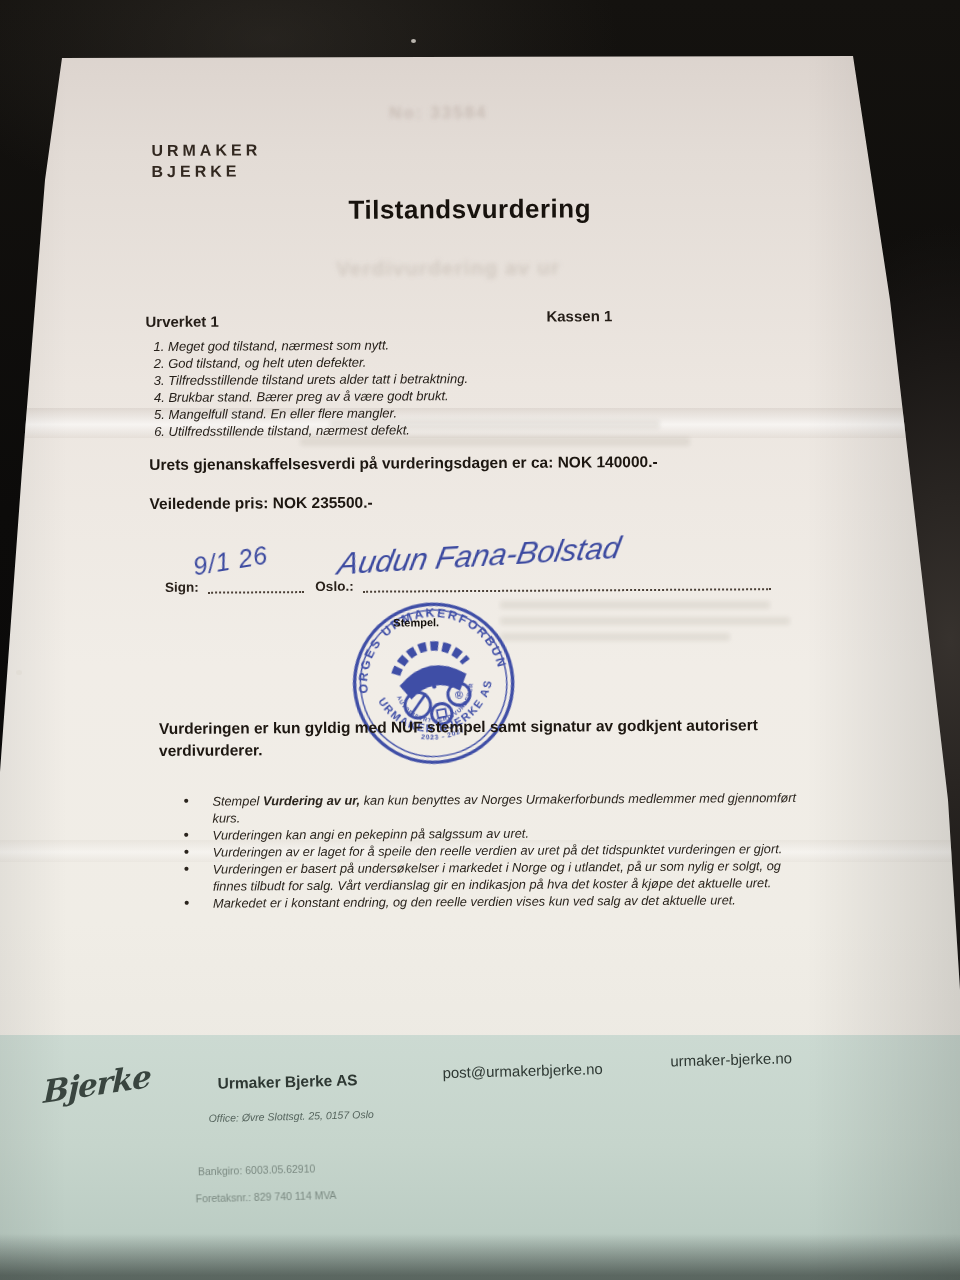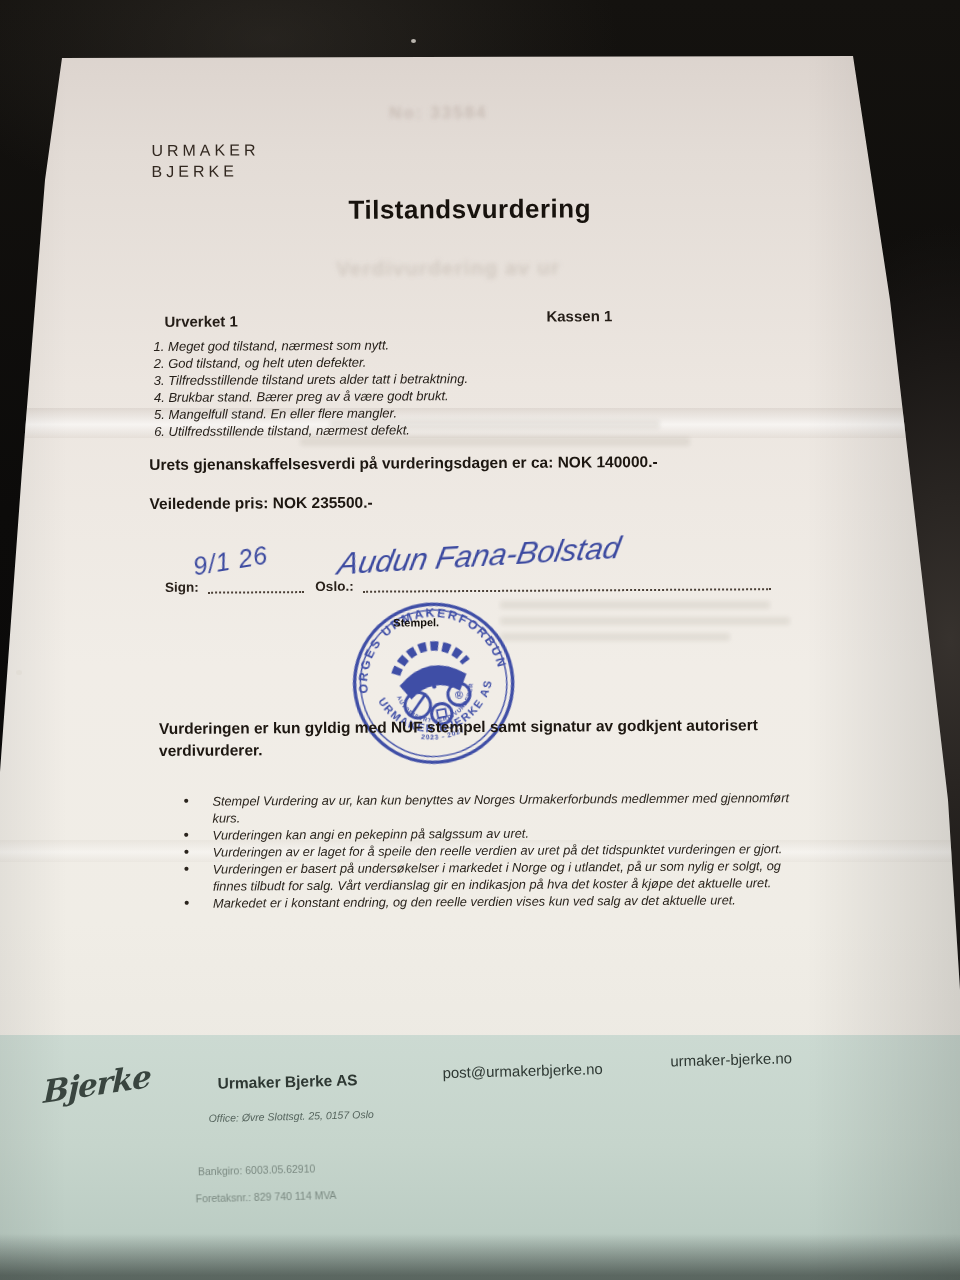--- a/index.html
+++ b/index.html
@@ -26,42 +26,42 @@
   .crease2{position:absolute;left:0;right:0;top:840px;height:22px;pointer-events:none;
     background:linear-gradient(180deg, rgba(110,92,80,.05), rgba(255,255,255,.35) 55%, rgba(110,92,80,.04));}
   .footer-band{position:absolute;left:0;right:0;top:1035px;height:245px;
     background:linear-gradient(180deg,#ccdad2 0%, #c6d5cc 45%, #bccdc4 80%, #a9bbb2 100%);}
   .bottom-shadow{position:absolute;left:0;right:0;bottom:0;height:46px;pointer-events:none;
     background:linear-gradient(180deg, rgba(0,0,0,0), rgba(12,18,15,.50) 90%);}
   .ghost-line{position:absolute;border-radius:3px;background:rgba(132,120,108,.13);filter:blur(2px);}
   
   .content{position:absolute;inset:0;transform:rotate(-.35deg);transform-origin:50% 45%;color:#241d17;}
   .abs{position:absolute;}
-  .letterhead{left:154px;top:138px;font-weight:normal;font-size:16px;letter-spacing:4px;line-height:21px;color:#322820;}
+  .letterhead{left:154px;top:138px;font-weight:bold;font-size:16px;letter-spacing:4px;line-height:21px;color:#322820;}
   .ghost-no{left:392px;top:103px;font-size:17px;font-weight:bold;color:rgba(153,132,120,.32);filter:blur(2px);letter-spacing:2px;}
   .doc-title{left:0;width:944px;top:194px;text-align:center;font-size:26px;font-weight:bold;color:#17120d;letter-spacing:.5px;}
   .ghost-title{left:0;width:900px;top:256px;text-align:center;font-size:21px;font-weight:bold;color:rgba(158,146,134,.30);filter:blur(2.5px);letter-spacing:1px;}
-  .lbl-urverket{left:166px;top:311px;font-weight:bold;font-size:15px;}
+  .lbl-urverket{left:147px;top:311px;font-weight:bold;font-size:15px;}
   .lbl-kassen{left:540px;top:308px;font-weight:bold;font-size:15px;margin-left:8px;}
   .scale{left:155px;top:336px;font-style:italic;font-size:13px;line-height:17px;color:#26201a;}
   .val1{left:150px;top:454px;font-weight:bold;font-size:15.5px;color:#1d1711;}
   .val2{left:150px;top:493px;font-weight:bold;font-size:15.5px;color:#1d1711;}
   .signrow{left:165px;top:578px;font-size:13.5px;font-weight:bold;color:#2a221b;white-space:nowrap;}
   .dots{display:inline-block;border-bottom:2px dotted #4a3f36;height:12px;vertical-align:-2px;}
   .hand{color:#3c4aa0;font-style:italic;}
   .hand-date{left:193px;top:545px;font-size:25px;transform:rotate(-9deg);letter-spacing:1px;filter:blur(.2px);}
   .hand-sign{left:338px;top:538px;font-size:31px;transform:rotate(-3deg) skewX(-14deg);letter-spacing:0px;filter:blur(.25px);white-space:nowrap;}
   .stamp-wrap{left:348px;top:598px;width:170px;height:170px;transform:rotate(-10deg);opacity:.9;filter:blur(.2px);}
   .stempel-lbl{left:393px;top:616px;font-weight:bold;font-size:11px;color:#14100c;z-index:6;text-align:right;}
   .validity{left:158px;top:716px;width:610px;font-weight:bold;font-size:15.5px;line-height:22px;color:#1d1711;}
   .bullets{left:178px;top:791px;width:628px;font-style:italic;font-size:12.8px;line-height:17px;color:#2a241d;}
   .bullets ul{margin:0;padding:0;list-style:none;}
   .bullets li{position:relative;padding-left:33px;margin:0;}
   .bullets li::before{content:"\2022";position:absolute;left:4px;top:-1px;font-size:15px;}
-  .bullets .b{font-weight:normal;}
+  .bullets .b{font-weight:bold;}
   
   .footer{color:#2e3833;}
   .logo-script{left:40px;top:1058px;font-family:"DejaVu Serif", serif;font-style:italic;font-weight:bold;
     font-size:31px;color:#39453f;transform:rotate(-7deg) skewX(-10deg);letter-spacing:-1px;}
   .f-company{left:215px;top:1070px;font-weight:bold;font-size:15.5px;}
   .f-email{left:440px;top:1065px;font-size:15px;}
   .f-web{left:668px;top:1059px;font-size:15px;}
   .f-office{left:205px;top:1107px;font-size:10.5px;font-style:italic;color:#55645d;}
   .f-bank{left:193px;top:1160px;font-size:10.5px;color:#7b8a82;filter:blur(.3px);}
   .f-org{left:190px;top:1187px;font-size:10.5px;color:#7b8a82;filter:blur(.3px);}

